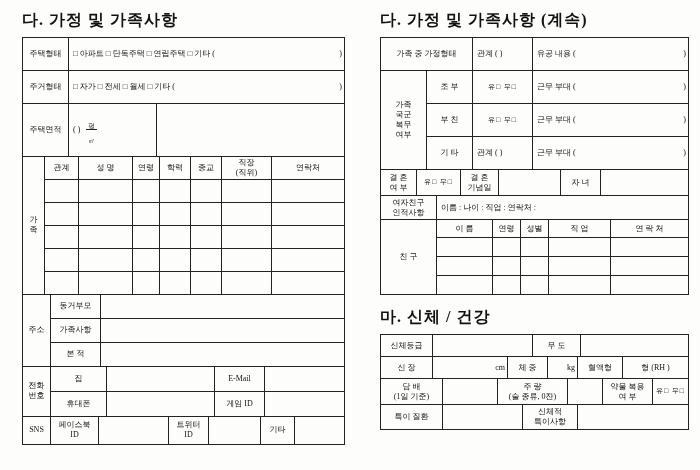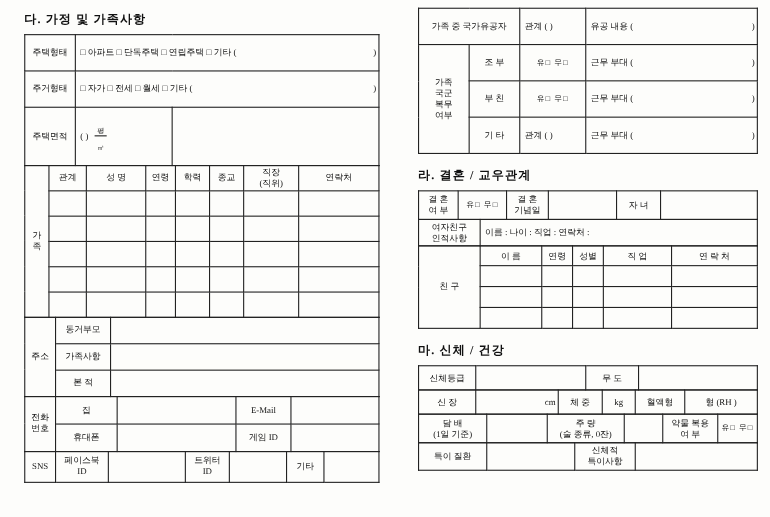--- a/index.html
+++ b/index.html
@@ -1,21 +1,21 @@
 <!DOCTYPE html>
 <html><head>
 <meta charset="utf-8">
 <style>
   * { margin:0; padding:0; box-sizing:border-box; }
   html,body { width:700px; height:470px; background:#fdfdfb; color:#111;
     font-family:"Liberation Serif","DejaVu Serif",serif; }
   .page { position:absolute; top:8px; }
   #left-page  { left:22px;  width:322px; }
   #right-page { left:380px; width:308px; }
-  .sec-title { font-size:11px; font-weight:bold; letter-spacing:1px; margin:2px 0 7px 0; }
+  .sec-title { font-size:16px; font-weight:bold; letter-spacing:1px; margin:2px 0 7px 0; }
   .sec-title.gap { margin-top:12px; }
   table { border-collapse:collapse; table-layout:fixed; width:100%; margin-top:-1px; }
   td { border:1px solid #222; font-size:8px; line-height:1.25; text-align:center;
        vertical-align:middle; padding:1px 2px; overflow:hidden; white-space:pre-line; }
   td.lft { text-align:left; padding-left:4px; }
   .sp { display:flex; justify-content:space-between; align-items:center; width:100%; }
   .two-line { display:flex; flex-direction:column; align-items:flex-start; width:100%; }
   .two-line .sp { width:100%; }
   .mark { font-size:7px; letter-spacing:1px; }
   .unitstack { display:inline-block; font-size:6.5px; line-height:1.1; vertical-align:middle;
@@ -213,31 +213,32 @@
       <td></td>
       <td>기타</td>
       <td></td>
     </tr>
   </tbody>
     </table>
 
 </div>
 
 <div class="page" id="right-page">
+  <div class="sec-title">다. 가정 및 가족사항 (계속)</div>
 
   <table>
     <colgroup>
         <col style="width:46px">
         <col style="width:46px">
         <col style="width:60px">
         <col style="width:156px">
       </colgroup>
     <tbody>
         <tr style="height:21px">
-      <td colspan="2">가족 중 국가유공자</td>
+      <td colspan="2">가족 중 가정형태</td>
       <td class="lft">관계 (          )</td>
       <td class="lft">
         <div class="sp">
           <span>유공 내용 (</span>
           <span>)</span>
         </div>
       </td>
     </tr>
     <tr style="height:21px">
       <td rowspan="3">가족
@@ -269,21 +270,20 @@
       <td class="lft">
         <div class="sp">
           <span>근무 부대 (</span>
           <span>)</span>
         </div>
       </td>
     </tr>
   </tbody>
     </table>
 
-  <div class="sec-title gap">라. 결혼 / 교우관계</div>
 
   <table>
     <colgroup>
         <col style="width:36px">
         <col style="width:44px">
         <col style="width:38px">
         <col style="width:62px">
         <col style="width:40px">
         <col style="width:88px">
       </colgroup>
@@ -383,21 +383,21 @@
         <col style="width:40px">
         <col style="width:30px">
         <col style="width:45px">
         <col style="width:66px">
       </colgroup>
     <tbody>
         <tr style="height:22px">
       <td>신 장</td>
       <td style="text-align:right">cm</td>
       <td>체 중</td>
-      <td style="">kg</td>
+      <td style="text-align:right">kg</td>
       <td>혈액형</td>
       <td>형 (RH        )</td>
     </tr>
   </tbody>
     </table>
 
 
   <table>
     <colgroup>
         <col style="width:62px">

